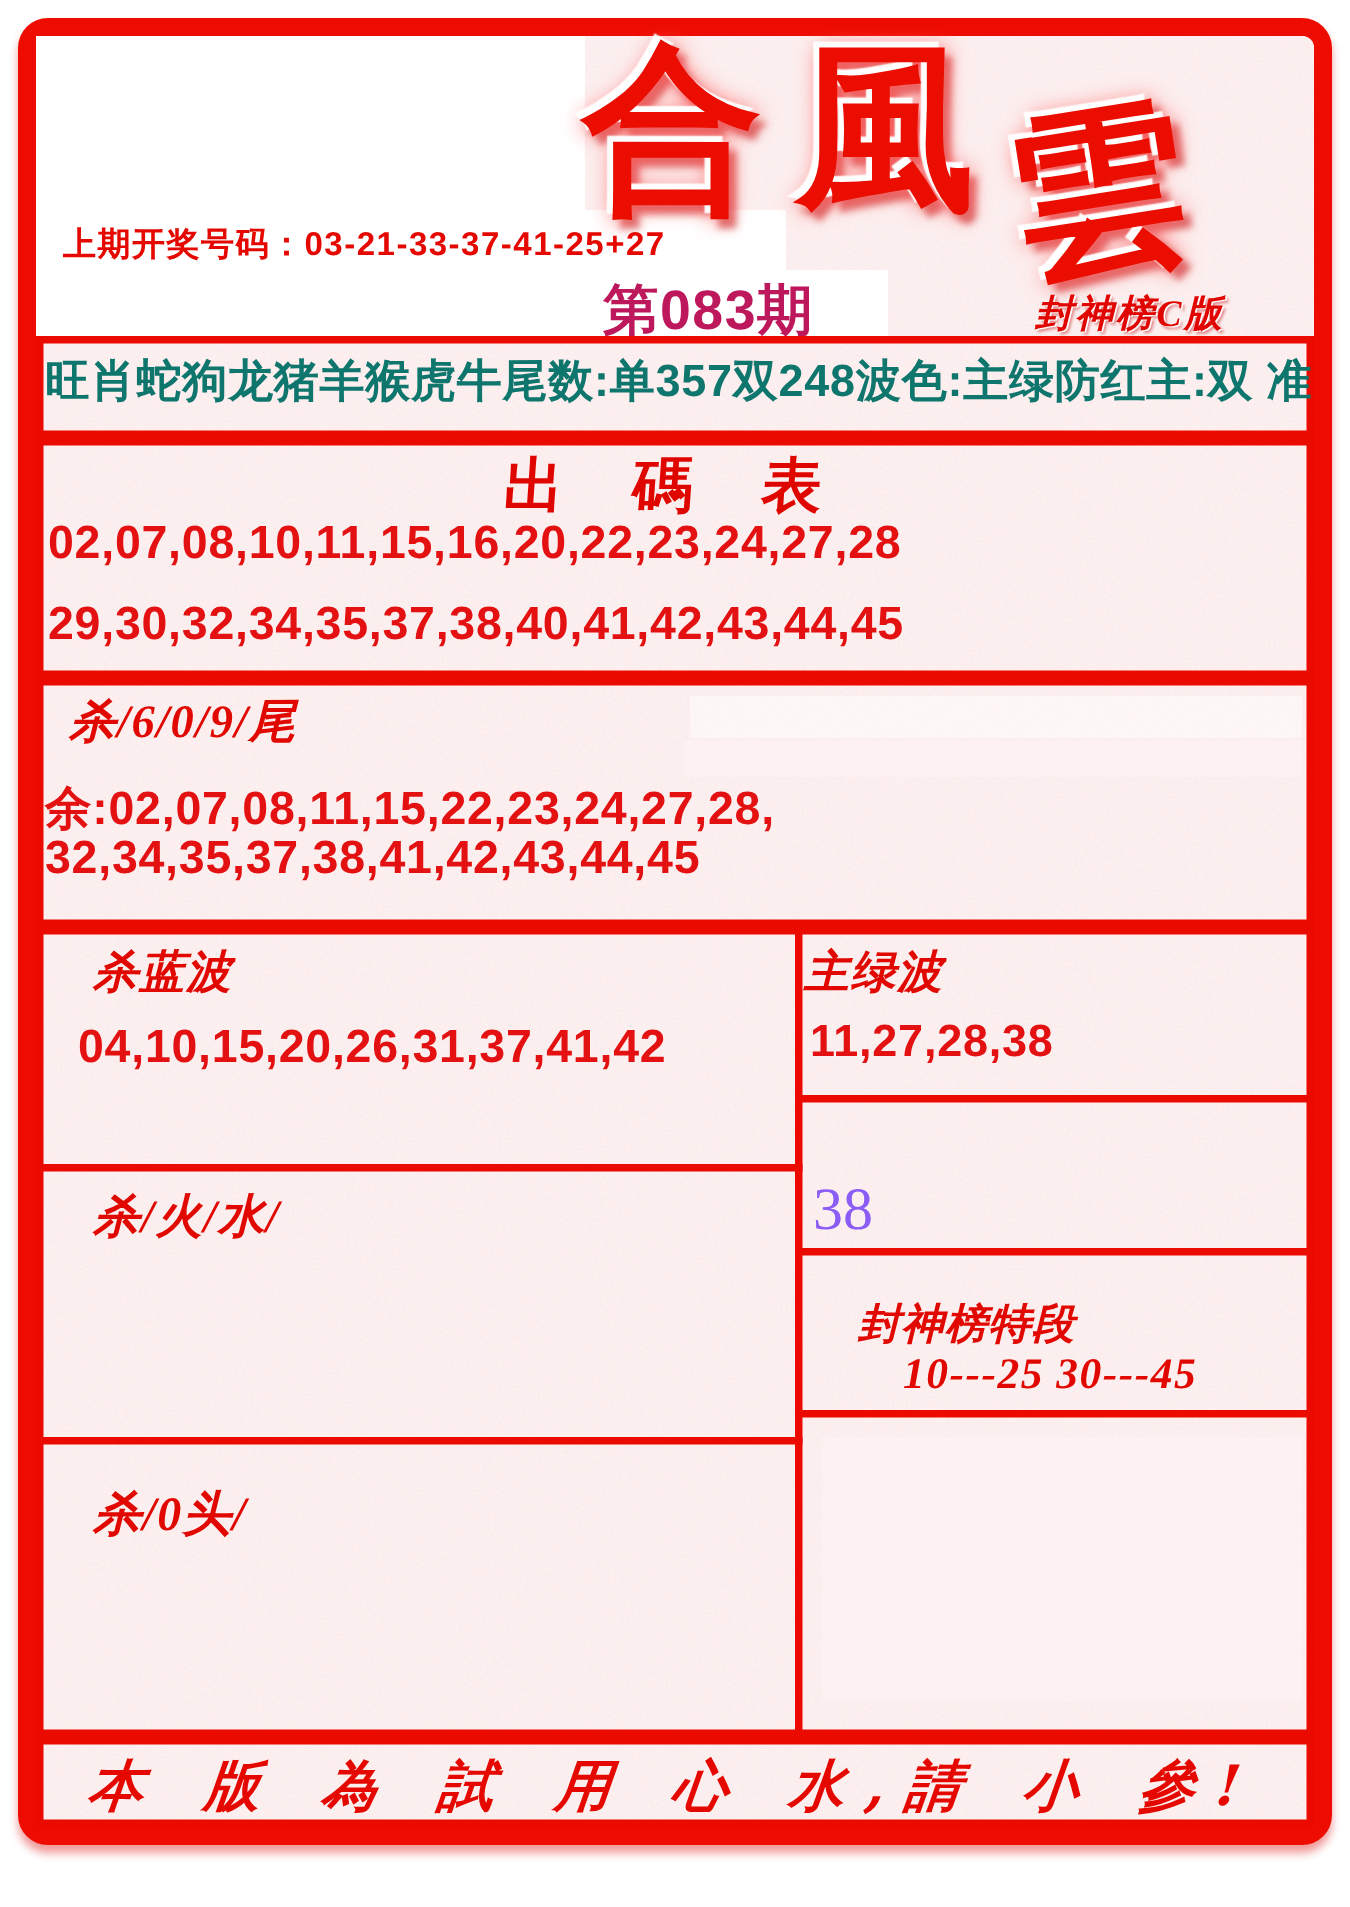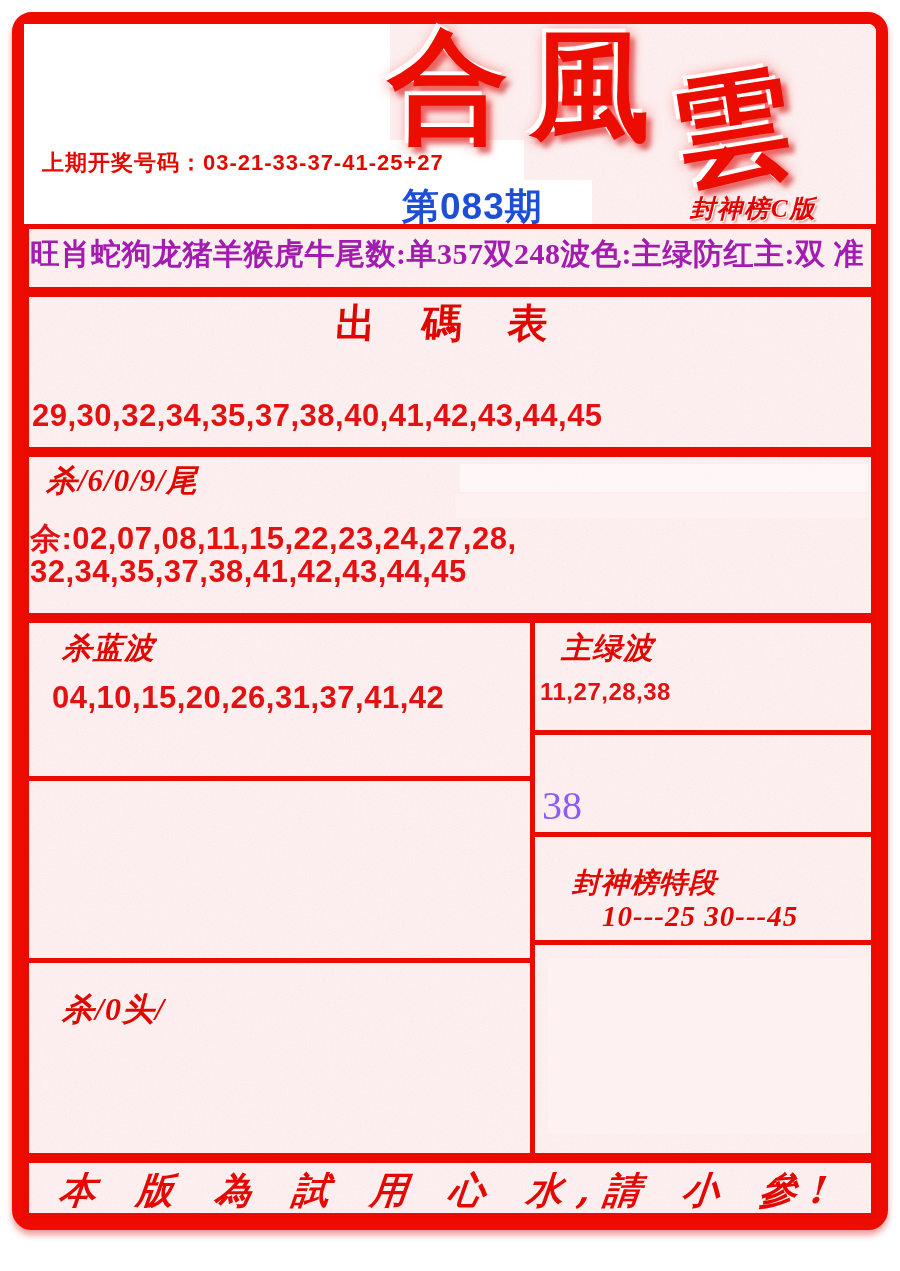--- a/index.html
+++ b/index.html
@@ -15,29 +15,29 @@
   .white-box{position:absolute;background:#ffffff;}
   .lite{position:absolute;background:rgba(255,246,246,.75);}
   
   .title{position:absolute;left:388px;top:26px;white-space:nowrap;
          font-family:"DejaVu Serif","Liberation Serif",serif;font-weight:bold;
          font-size:120px;line-height:1;color:#ea0d00;letter-spacing:22px;
          text-shadow:-4px -4px 1px #ffffff,0 0 14px rgba(255,90,90,.95),5px 6px 5px rgba(195,0,0,.55);}
   .title .c3{display:inline-block;transform:translateY(40px) rotate(-9deg);}
   .prev-draw{position:absolute;left:42px;top:148px;font-size:22px;font-weight:bold;
              color:#e40800;letter-spacing:1px;white-space:nowrap;}
-  .issue{position:absolute;left:402px;top:182px;font-size:37px;font-weight:bold;color:#1d4ed8;
+  .issue{position:absolute;left:402px;top:182px;font-size:37px;font-weight:bold;color:#be185d;
          letter-spacing:1px;white-space:nowrap;}
   .edition{position:absolute;left:690px;top:192px;font-size:25px;font-weight:bold;font-style:italic;
            color:#e00500;letter-spacing:2px;white-space:nowrap;
            font-family:"Liberation Serif",serif;
            text-shadow:1px 1px 0 #ffffff,2px 2px 2px rgba(190,0,0,.45);}
   .zodiac{position:absolute;left:30px;top:234px;width:700px;font-size:30px;font-weight:600;
-          color:#a21caf;letter-spacing:.5px;white-space:nowrap;
-          font-family:Liberation Serif, serif;}
+          color:#0f766e;letter-spacing:.5px;white-space:nowrap;
+          font-family:Liberation Sans, sans-serif;}
   .chuma-title{position:absolute;left:0;top:296px;width:852px;margin-left:24px;text-align:center;
           font-family:"DejaVu Serif","Liberation Serif",serif;font-weight:bold;font-size:40px;
           color:#e00600;letter-spacing:16px;transform:skewX(-4deg);}
   .num{position:absolute;font-size:31px;font-weight:bold;color:#e31111;letter-spacing:.5px;
        white-space:nowrap;}
   .hdr-it{position:absolute;font-size:31px;font-weight:bold;font-style:italic;color:#e00800;
           font-family:"Liberation Serif",serif;letter-spacing:1px;white-space:nowrap;padding-left:16px;}
   .serif-num{position:absolute;font-family:"Liberation Serif",serif;font-size:40px;color:#8b5cf6;
              white-space:nowrap;}
   .divider{position:absolute;background:#ea0a00;}
@@ -71,45 +71,47 @@
 
   <div class="prev-draw">上期开奖号码：03-21-33-37-41-25+27</div>
   <div class="issue">第083期</div>
   <div class="edition">封神榜C版</div>
 
   <div class="sect" style="left:24px;top:224px;width:852px;height:68px;"></div>
   <div class="zodiac">旺肖蛇狗龙猪羊猴虎牛尾数:单357双248波色:主绿防红主:双 准</div>
 
   <div class="sect" style="left:24px;top:292px;width:852px;height:160px;"></div>
   <div class="chuma-title">出 碼 表</div>
+  <div class="num" style="left:32px;top:344px;">02,07,08,10,11,15,16,20,22,23,24,27,28</div>
   <div class="num" style="left:32px;top:398px;">29,30,32,34,35,37,38,40,41,42,43,44,45</div>
 
   <div class="sect" style="left:24px;top:452px;width:852px;height:166px;"></div>
   <div class="lite" style="left:460px;top:464px;width:408px;height:28px;background:rgba(255,252,252,.6);"></div>
   <div class="lite" style="left:456px;top:494px;width:412px;height:24px;background:rgba(255,244,244,.5);"></div>
   <div class="hdr-it" style="left:30px;top:460px;">杀/6/0/9/尾</div>
   <div class="num" style="left:30px;top:518px;">余:02,07,08,11,15,22,23,24,27,28,</div>
   <div class="num" style="left:30px;top:554px;">32,34,35,37,38,41,42,43,44,45</div>
 
   <div class="sect" style="left:24px;top:618px;width:852px;height:540px;"></div>
   <div class="divider" style="left:530px;top:618px;width:5px;height:540px;"></div>
   <div class="divider" style="left:24px;top:776px;width:511px;height:5px;"></div>
   <div class="divider" style="left:24px;top:958px;width:511px;height:5px;"></div>
   <div class="divider" style="left:530px;top:730px;width:346px;height:5px;"></div>
   <div class="divider" style="left:530px;top:832px;width:346px;height:5px;"></div>
   <div class="divider" style="left:530px;top:940px;width:346px;height:5px;"></div>
 
   <div class="hdr-it" style="left:46px;top:628px;font-size:30px;">杀蓝波</div>
   <div class="num" style="left:52px;top:680px;">04,10,15,20,26,31,37,41,42</div>
 
+  <div class="hdr-it" style="left:46px;top:790px;">杀/火/水/</div>
 
   <div class="hdr-it" style="left:46px;top:988px;font-size:32px;">杀/0头/</div>
 
-  <div class="hdr-it" style="left:545px;top:628px;font-size:30px;">主绿波</div>
-  <div class="num" style="left:540px;top:678px;font-size:24px;">11,27,28,38</div>
+  <div class="hdr-it" style="left:520px;top:628px;font-size:30px;">主绿波</div>
+  <div class="num" style="left:540px;top:678px;font-size:30px;">11,27,28,38</div>
 
   <div class="serif-num" style="left:542px;top:782px;">38</div>
 
   <div class="hdr-it" style="left:556px;top:864px;font-size:28px;">封神榜特段</div>
   <div class="hdr-it" style="left:586px;top:900px;font-size:29px;">10---25 30---45</div>
 
   <div class="lite" style="left:548px;top:958px;width:320px;height:176px;background:rgba(253,241,241,.9);"></div>
 
   <div class="sect" style="left:24px;top:1158px;width:852px;height:60px;"></div>
   <div class="footer-text">本 版 為 試 用 心 水,請 小 參!</div>

